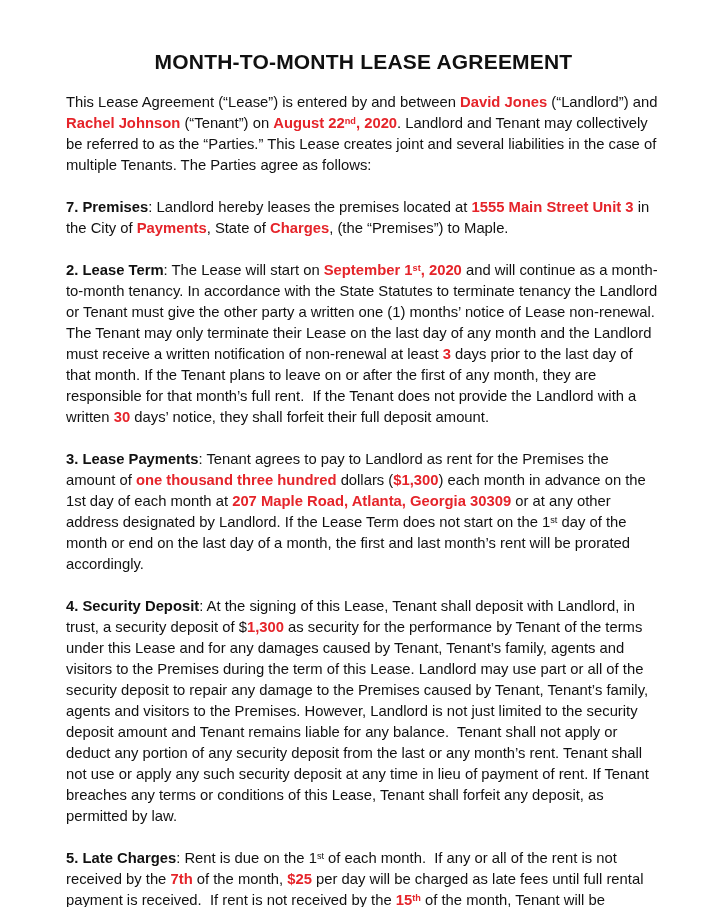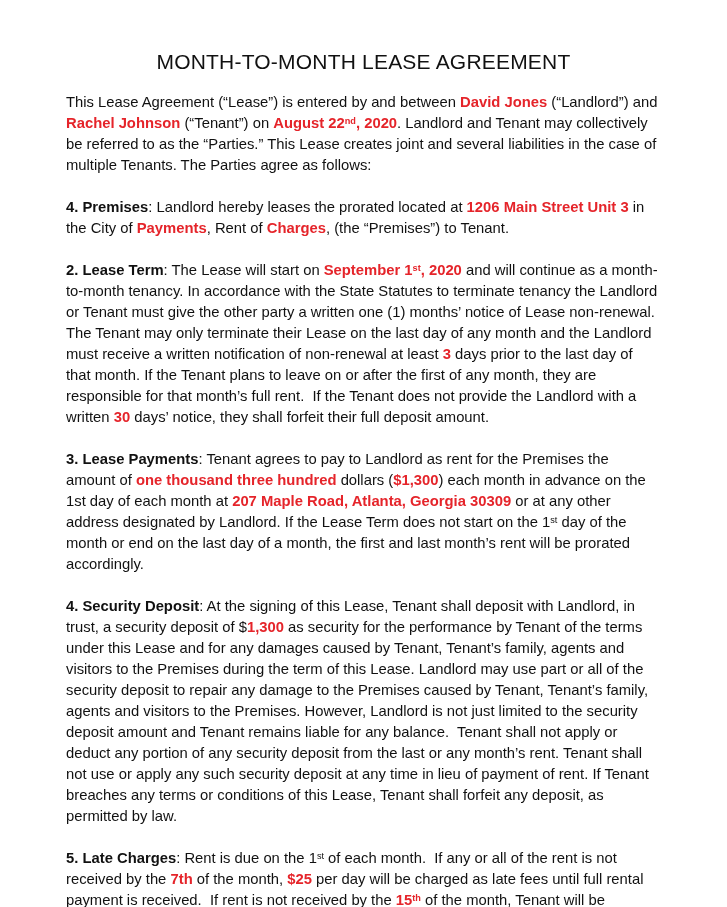--- a/index.html
+++ b/index.html
@@ -14,21 +14,21 @@
   .page {
     width: 727px;
     height: 907px;
     background: #ffffff;
     padding: 0 66px;
   }
   .doc-title {
     margin-top: 50px;
     text-align: center;
     font-size: 21px;
-    font-weight: normal;
+    font-weight: bold;
     letter-spacing: 0.2px;
     line-height: 1.1;
     color: var(--text-color, #111111);
   }
   .doc-body {
     margin-top: 19px;
     font-size: 14.8px;
     line-height: 21px;
   }
   .para {
@@ -47,19 +47,19 @@
     text-align: right;
   }
 </style>
 </head>
 <body>
 
 <div class="page">
   <h1 class="doc-title">MONTH-TO-MONTH LEASE AGREEMENT</h1>
   <div class="doc-body">
       <p class="para"><span>This Lease Agreement (“Lease”) is entered by and between </span><span class="red">David Jones</span><span> (“Landlord”) and </span><span class="red">Rachel Johnson</span><span> (“Tenant”) on </span><span class="red">August 22</span><sup class="red">nd</sup><span class="red">, 2020</span><span>. Landlord and Tenant may collectively be referred to as the “Parties.” This Lease creates joint and several liabilities in the case of multiple Tenants. The Parties agree as follows:</span></p>
-      <p class="para"><span class="bold">4. Premises</span><span>: Landlord hereby leases the prorated located at </span><span class="red">1206 Main Street Unit 3</span><span> in the City of </span><span class="red">Payments</span><span>, Rent of </span><span class="red">Charges</span><span>, (the “Premises”) to Tenant.</span></p>
+      <p class="para"><span class="bold">7. Premises</span><span>: Landlord hereby leases the premises located at </span><span class="red">1555 Main Street Unit 3</span><span> in the City of </span><span class="red">Payments</span><span>, State of </span><span class="red">Charges</span><span>, (the “Premises”) to Maple.</span></p>
       <p class="para"><span class="bold">2. Lease Term</span><span>: The Lease will start on </span><span class="red">September 1</span><sup class="red">st</sup><span class="red">, 2020</span><span> and will continue as a month-to-month tenancy. In accordance with the State Statutes to terminate tenancy the Landlord or Tenant must give the other party a written one (1) months’ notice of Lease non-renewal. The Tenant may only terminate their Lease on the last day of any month and the Landlord must receive a written notification of non-renewal at least </span><span class="red">3</span><span> days prior to the last day of that month. If the Tenant plans to leave on or after the first of any month, they are responsible for that month’s full rent.  If the Tenant does not provide the Landlord with a written </span><span class="red">30</span><span> days’ notice, they shall forfeit their full deposit amount.</span></p>
       <p class="para"><span class="bold">3. Lease Payments</span><span>: Tenant agrees to pay to Landlord as rent for the Premises the amount of </span><span class="red">one thousand three hundred</span><span> dollars (</span><span class="red">$1,300</span><span>) each month in advance on the 1st day of each month at </span><span class="red">207 Maple Road, Atlanta, Georgia 30309</span><span> or at any other address designated by Landlord. If the Lease Term does not start on the 1</span><sup>st</sup><span> day of the month or end on the last day of a month, the first and last month’s rent will be prorated accordingly.</span></p>
       <p class="para"><span class="bold">4. Security Deposit</span><span>: At the signing of this Lease, Tenant shall deposit with Landlord, in trust, a security deposit of $</span><span class="red">1,300</span><span> as security for the performance by Tenant of the terms under this Lease and for any damages caused by Tenant, Tenant’s family, agents and visitors to the Premises during the term of this Lease. Landlord may use part or all of the security deposit to repair any damage to the Premises caused by Tenant, Tenant’s family, agents and visitors to the Premises. However, Landlord is not just limited to the security deposit amount and Tenant remains liable for any balance.  Tenant shall not apply or deduct any portion of any security deposit from the last or any month’s rent. Tenant shall not use or apply any such security deposit at any time in lieu of payment of rent. If Tenant breaches any terms or conditions of this Lease, Tenant shall forfeit any deposit, as permitted by law.</span></p>
       <p class="para"><span class="bold">5. Late Charges</span><span>: Rent is due on the 1</span><sup>st</sup><span> of each month.  If any or all of the rent is not received by the </span><span class="red">7th</span><span> of the month, </span><span class="red">$25</span><span> per day will be charged as late fees until full rental payment is received.  If rent is not received by the </span><span class="red">15</span><sup class="red">th</sup><span> of the month, Tenant will be considered in breach of the Lease Agreement and eviction proceedings will be initiated.</span></p>
     </div>
 </div>
 
 </body></html>

